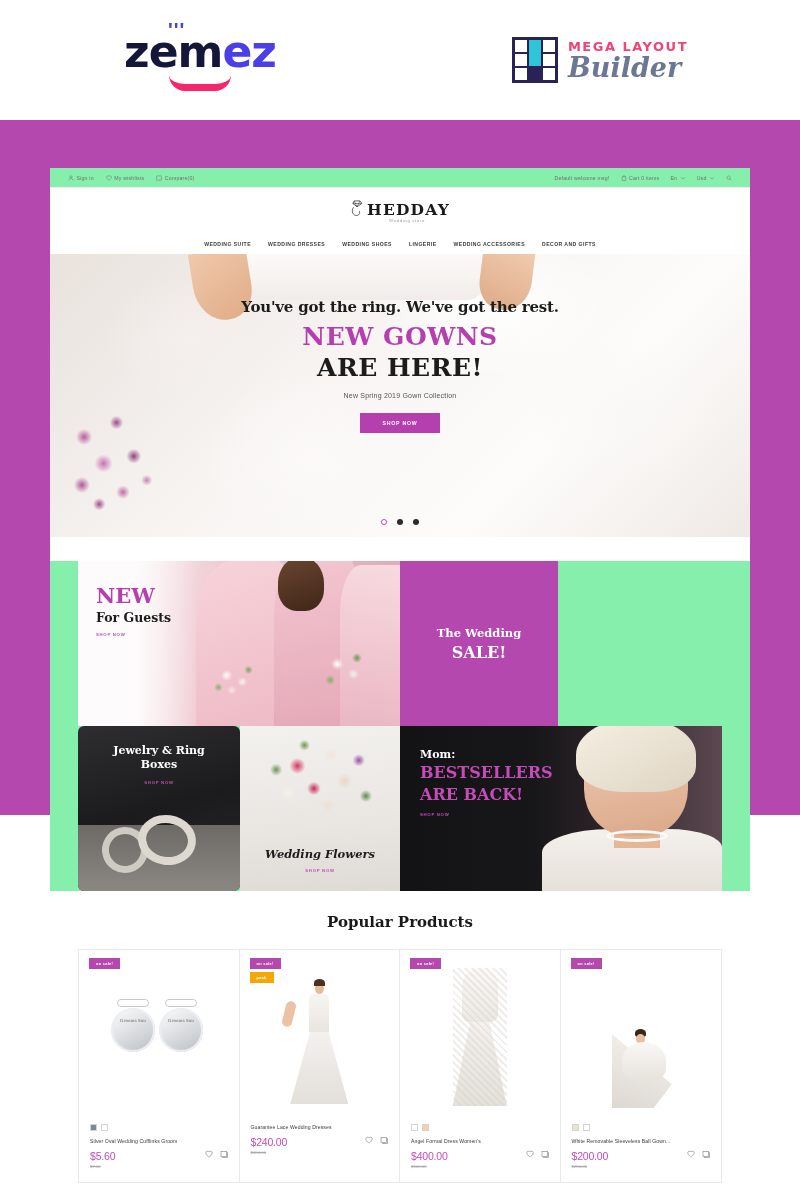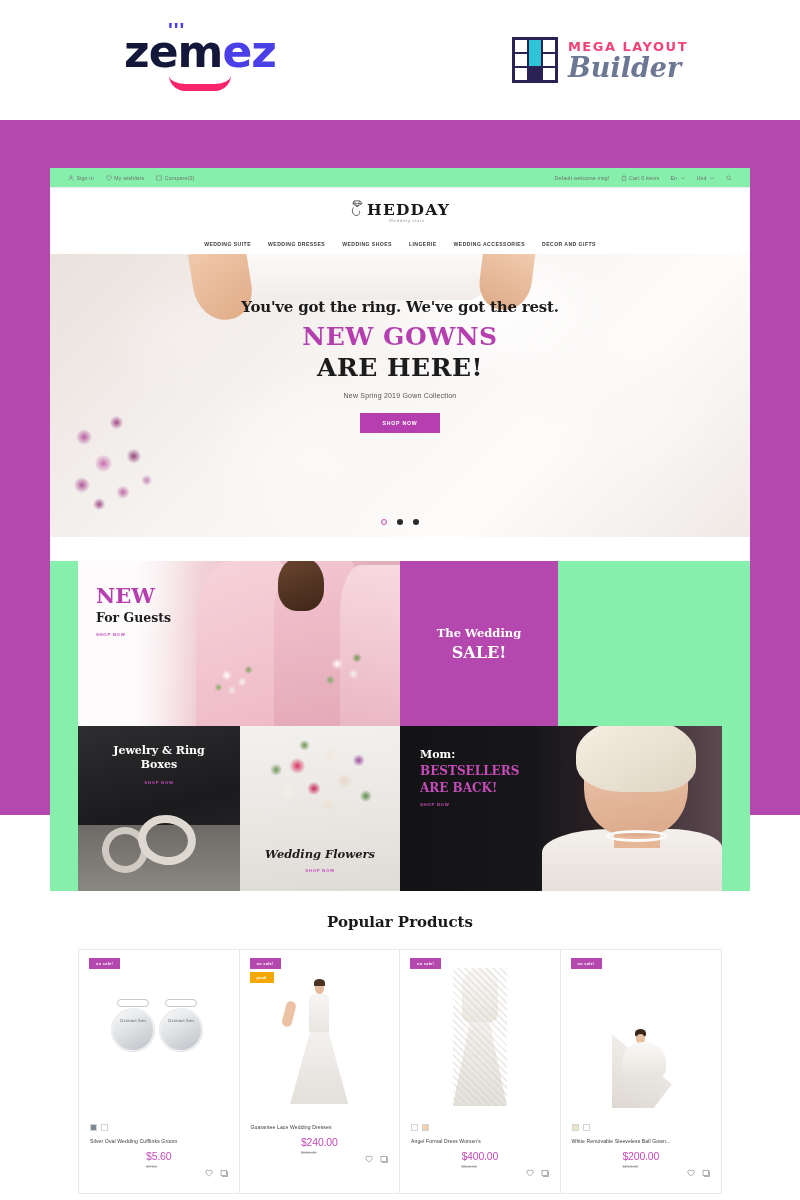--- a/index.html
+++ b/index.html
@@ -152,21 +152,21 @@
   .t-bridal .orchid { position:absolute; left:60px; top:8px; width:66px; height:62px; background: radial-gradient(ellipse 18px 13px at 30% 30%, #fff, transparent 66%), radial-gradient(ellipse 16px 14px at 66% 26%, #fbfaf7, transparent 66%), radial-gradient(ellipse 15px 16px at 46% 62%, #f7f5f0, transparent 66%), radial-gradient(circle 6px at 50% 44%, #f0b24c, transparent 60%); }
   .t-bridal .lapel { position:absolute; left:0; top:0; width:58px; height:165px; background:linear-gradient(110deg,#4a4a4d,#2b2b2e); transform:skewX(-8deg); }
   .tb-txt { font-family:"DejaVu Serif", serif; font-size: 11px; font-weight:bold; color:#fff; text-align:center; line-height:1.25; position:relative; z-index:3;}
   .t-bridal .shopnow { text-align:center; }
 
   .t-sale { width: 158px; height: 165px; background: #b548ae; display:flex; flex-direction:column; justify-content:center; align-items:center; }
   .ts-1 { font-family:"DejaVu Serif", serif; font-size: 11.5px; font-weight:bold; color:#fff; }
   .ts-2 { font-family:"DejaVu Serif", serif; font-size: 16px; font-weight:bold; color:#fff; margin-top:3px; }
 
   
-  .t-jewel { width: 162px; height: 165px; background: linear-gradient(165deg,#2e2e30 0%, #1b1b1d 50%, #2a2a2c 100%); padding: 18px 0 0 0; text-align:center;}
+  .t-jewel { width: 162px; height: 165px; background: linear-gradient(165deg,#2e2e30 0%, #1b1b1d 50%, #2a2a2c 100%); padding: 18px 0 0 0; text-align:center;border-radius:6px;}
   .t-jewel .band { position:absolute; left:0; bottom:0; width:162px; height:66px; background:linear-gradient(180deg,#6d6a66,#8b8783);}
   .t-jewel .ring1 { position:absolute; left:24px; bottom:18px; width:46px; height:46px; border:7px solid #cfcac2; border-radius:50%; transform:rotate(-14deg);}
   .t-jewel .ring2 { position:absolute; left:60px; bottom:26px; width:58px; height:50px; border:8px solid #ddd8d0; border-radius:50%; transform:rotate(8deg);}
   .tj-txt { font-family:"DejaVu Serif", serif; font-size:11px; font-weight:bold; color:#fff; line-height:1.3; position:relative; z-index:3;}
 
   .t-flowers { width: 160px; height: 165px; background: linear-gradient(175deg,#f3f1ee 0%, #e9e6e2 60%, #dedad5 100%); display:flex; flex-direction:column; justify-content:flex-end; align-items:center; padding-bottom:18px;}
   .t-flowers .bq { position:absolute; left:22px; top:8px; width:118px; height:94px;
     background:
       radial-gradient(circle 13px at 30% 34%, #d9355f, transparent 62%),
       radial-gradient(circle 12px at 58% 22%, #f2e6dc, transparent 62%),
@@ -180,38 +180,38 @@
       radial-gradient(circle 9px at 36% 12%, #70954f, transparent 62%);}
   .tf-txt { font-family:"DejaVu Serif", serif; font-size:11.5px; font-weight:bold; color:#1c1c1c; position:relative; z-index:3;font-style:italic;}
 
   .t-mom { width: 322px; height: 165px; background: linear-gradient(90deg,#131315 0%, #17171a 42%, #2b2226 62%, #5c4850 100%); padding: 22px 0 0 20px;}
   .t-mom .face { position:absolute; right:34px; top:-2px; width:104px; height:112px; background:linear-gradient(170deg,#f0cdb6,#dba889); border-radius:46% 46% 42% 42%;}
   .t-mom .hair { position:absolute; right:26px; top:-8px; width:120px; height:74px; background:linear-gradient(150deg,#f6f0e4,#ded4c2); border-radius:50% 50% 34% 38%;}
   .t-mom .neck { position:absolute; right:62px; top:96px; width:46px; height:26px; background:#e6b796;}
   .t-mom .choker { position:absolute; right:54px; top:104px; width:62px; height:12px; border:3px solid #fbfbfb; border-radius:50%;}
   .t-mom .dress { position:absolute; right:0px; bottom:0; width:180px; height:62px; background:linear-gradient(180deg,#f4f0ec,#e6e0da); border-radius:38% 30% 0 0;}
   .tm-1 { font-family:"DejaVu Serif", serif; font-size:11px; font-weight:bold; color:#fff; position:relative; z-index:3;}
-  .tm-2 { font-family:"DejaVu Serif", serif; font-size:12px; font-weight:bold; color:#c44bb8; line-height:1.18; margin-top:3px; position:relative; z-index:3;}
+  .tm-2 { font-family:"DejaVu Serif", serif; font-size:16px; font-weight:bold; color:#c44bb8; line-height:1.18; margin-top:3px; position:relative; z-index:3;}
 
   
   .prod-wrap { background:#fff; padding-top: 22px; }
   .prod-title { font-family:"DejaVu Serif", serif; font-size: 15px; font-weight:bold; text-align:center; color:#1a1a1a; }
   .prod-grid { display:flex; width: 644px; margin: 18px auto 0; border:1px solid #e9e9e9; }
   .pcard { width: 161px; border-right: 1px solid #e9e9e9; position: relative; background:#fff; }
   .pcard:last-child { border-right: none; }
   .pimg { height: 166px; position: relative; overflow:hidden; }
   .badges { position:absolute; left:10px; top:8px; z-index:4; display:flex; flex-direction:column; gap:3px; align-items:flex-start;}
   .badge { font-size:3.9px; font-weight:bold; color:#fff; padding:3px 7px; letter-spacing:.3px; }
   .badge.sale { background:#b548ae; }
   .badge.pack { background:#f4a808; }
   .pinfo { padding: 8px 11px 13px; }
   .swatches { display:flex; gap:4px; margin-bottom: 7px; }
   .sw { width:7px; height:7px; border:1px solid #d4d4d4; }
   .pname { font-size:5.1px; color:#3a3a3a; letter-spacing:.1px; line-height:1.3; }
-  .prow { display:flex; align-items:center; margin-top:5px;flex-direction:column; }
+  .prow { display:flex; align-items:flex-start; margin-top:5px; }
   .pprice { font-size:10.5px; color:#c44bb8; font-weight:500; letter-spacing:-.2px; }
   .pold { font-size:4.3px; color:#aaa; text-decoration:line-through; margin-top:2px; }
   .pacts { margin-left:auto; display:flex; gap:7px; padding-bottom:3px; }
   .pact { width:8px; height:8px; stroke:#8d8d8d; fill:none; stroke-width:1.4; }
 
   
   .cuff { position:absolute; left:30px; top:54px; width:100px; height:52px; }
   .cuff .c { position:absolute; width:44px; height:44px; border-radius:50%; background:linear-gradient(150deg,#fdfdfd,#d6d9dc 60%,#b9bec3); box-shadow: inset 0 0 0 2px #eceef0; }
   .cuff .c1 { left:2px; top:4px; } .cuff .c2 { left:50px; top:4px; }
   .cuff .t { position:absolute; font-family:"DejaVu Serif", serif; font-size:4.2px; color:#6b6b6b; text-align:center; width:44px; line-height:1.3; top:14px;}

